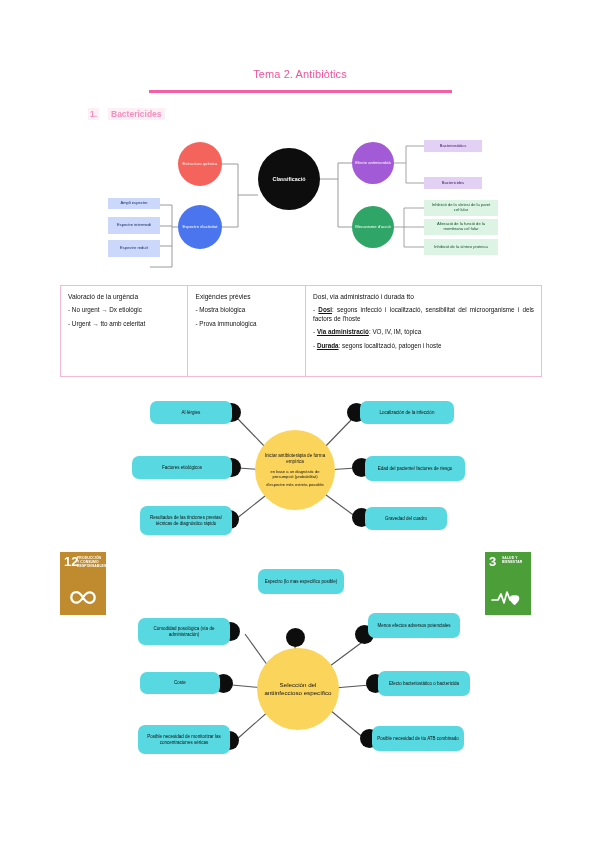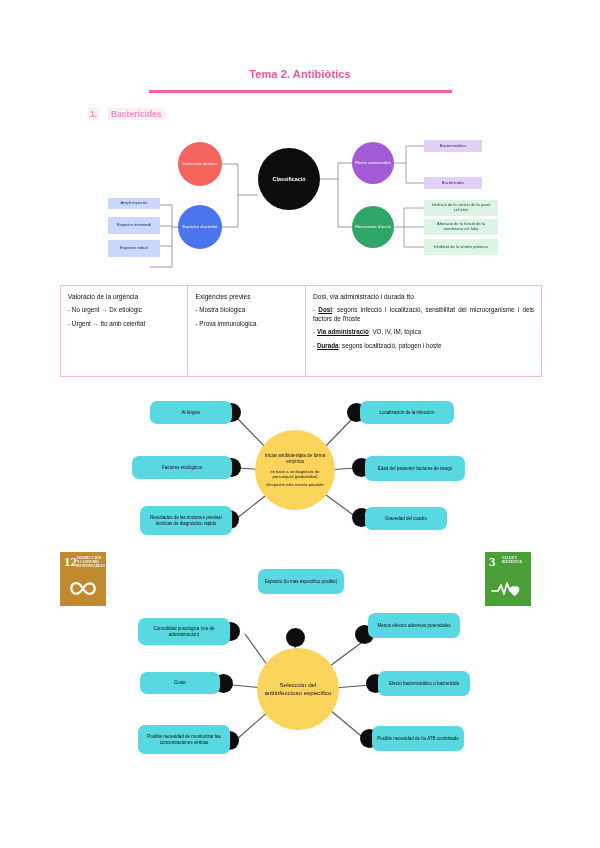--- a/index.html
+++ b/index.html
@@ -24,21 +24,21 @@
   }
 
   
   .doc-title {
     position: absolute;
     left: 0;
     right: 0;
     top: 68px;
     text-align: center;
     font-size: 11px;
-    font-weight: bold;
+    font-weight: normal;
     color: #f0529b;
     letter-spacing: .1px;
   }
   .title-rule {
     position: absolute;
     left: 149px;
     top: 90px;
     width: 303px;
     height: 2.5px;
     background: #f45fa8;
@@ -185,24 +185,23 @@
     align-items: center;
     justify-content: center;
     text-align: center;
     padding: 3px 5px;
     box-sizing: border-box;
   }
 
   
   .sdg {
     position: absolute;
-    width: 46px; height: 54px;
+    width: 46px; height: 63px;
     color: #ffffff;
     box-sizing: border-box;
-    font-family: Liberation Serif, serif;
   }
   .sdg-12 { left: 60px; top: 552px; background: #bf8b2e; }
   .sdg-3  { left: 485px; top: 552px; background: #4c9f38; }
   .sdg-num {
     position: absolute; left: 4px; top: 3px;
     font-size: 13px; font-weight: bold; line-height: 1;
   }
   .sdg-txt {
     position: absolute; left: 17px; top: 4px; right: 3px;
     font-size: 3.4px; font-weight: bold; line-height: 1.22;

